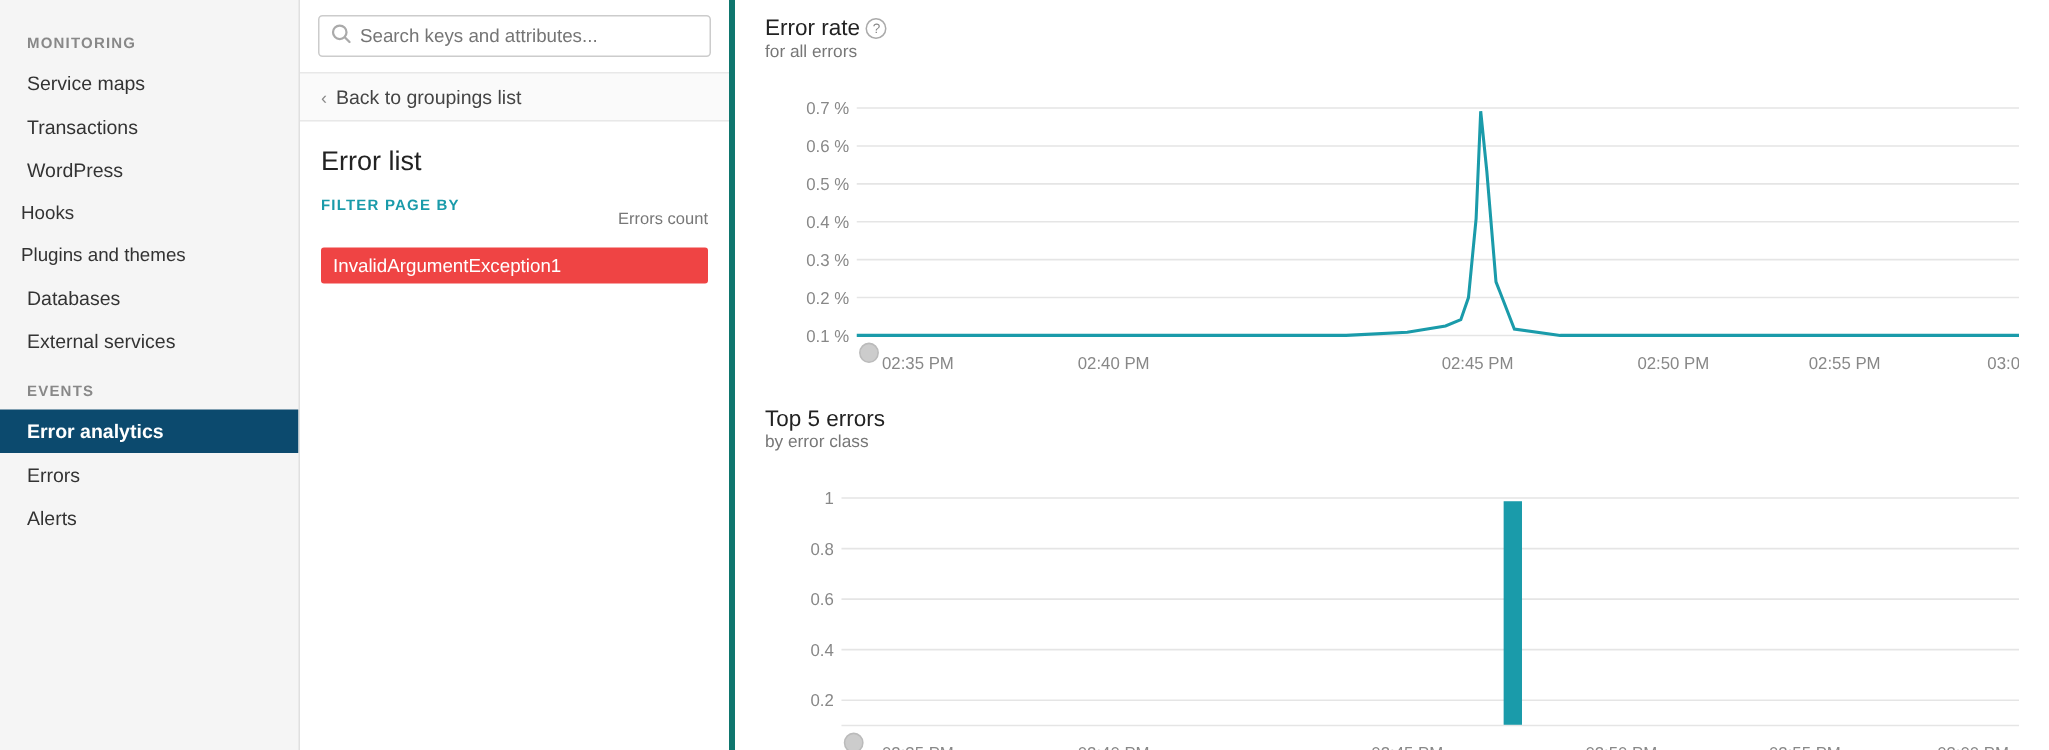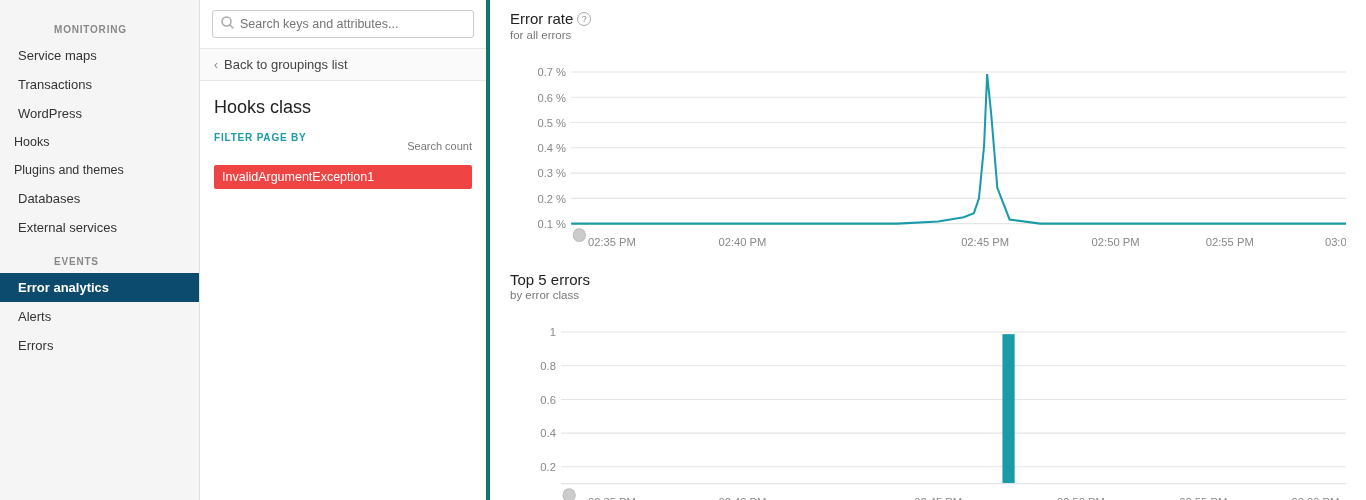--- a/index.html
+++ b/index.html
@@ -15,21 +15,20 @@
       overflow-y: auto;
       padding-top: 10px;
     }
     .sidebar-section-label {
       font-size: 10px;
       font-weight: 700;
       color: #888;
       letter-spacing: 0.08em;
       padding: 14px 18px 6px 18px;
       text-transform: uppercase;
-      margin-left: 36px;
     }
     .sidebar-item {
       padding: 7px 18px;
       cursor: pointer;
       color: #333;
       font-size: 13px;
       display: block;
     }
     .sidebar-item.active {
       background: #0c4a6e;
@@ -189,44 +188,44 @@
     <a class="sidebar-item">Transactions</a>
     <a class="sidebar-item">WordPress</a>
     <a class="sidebar-item sub">Hooks</a>
     <a class="sidebar-item sub">Plugins and themes</a>
     <a class="sidebar-item">Databases</a>
     <a class="sidebar-item">External services</a>
   </div>
   <div>
     <div class="sidebar-section-label">EVENTS</div>
     <a class="sidebar-item active">Error analytics</a>
+    <a class="sidebar-item">Errors</a>
     <a class="sidebar-item">Alerts</a>
-    <a class="sidebar-item">Errors</a>
   </div>
 </nav>
 
 <div class="middle-panel">
   <div class="search-bar">
     <span class="search-icon-svg">
       <svg width="13" height="13" viewBox="0 0 13 13" fill="none">
         <circle cx="5.5" cy="5.5" r="4.5" stroke="#aaa" stroke-width="1.5"></circle>
         <line x1="9" y1="9" x2="12" y2="12" stroke="#aaa" stroke-width="1.5" stroke-linecap="round"></line>
       </svg>
     </span>
     <input type="text" placeholder="Search keys and attributes..." style="">
   </div>
   <div class="back-btn">
     <span class="back-chevron">‹</span>
     <span>Back to groupings list</span>
   </div>
   <div class="middle-content">
-    <div class="error-class-title">Hooks class</div>
+    <div class="error-class-title">Error list</div>
     <div class="filter-header">
       <span class="filter-label">FILTER PAGE BY</span>
-      <span class="error-count-label">Search count</span>
+      <span class="error-count-label">Errors count</span>
     </div>
     <div class="filter-row">
       <span class="filter-row-text">InvalidArgumentException</span>
       <span class="filter-row-count">1</span>
     </div>
   </div>
 </div>
 
 <div class="main-panel">
 

